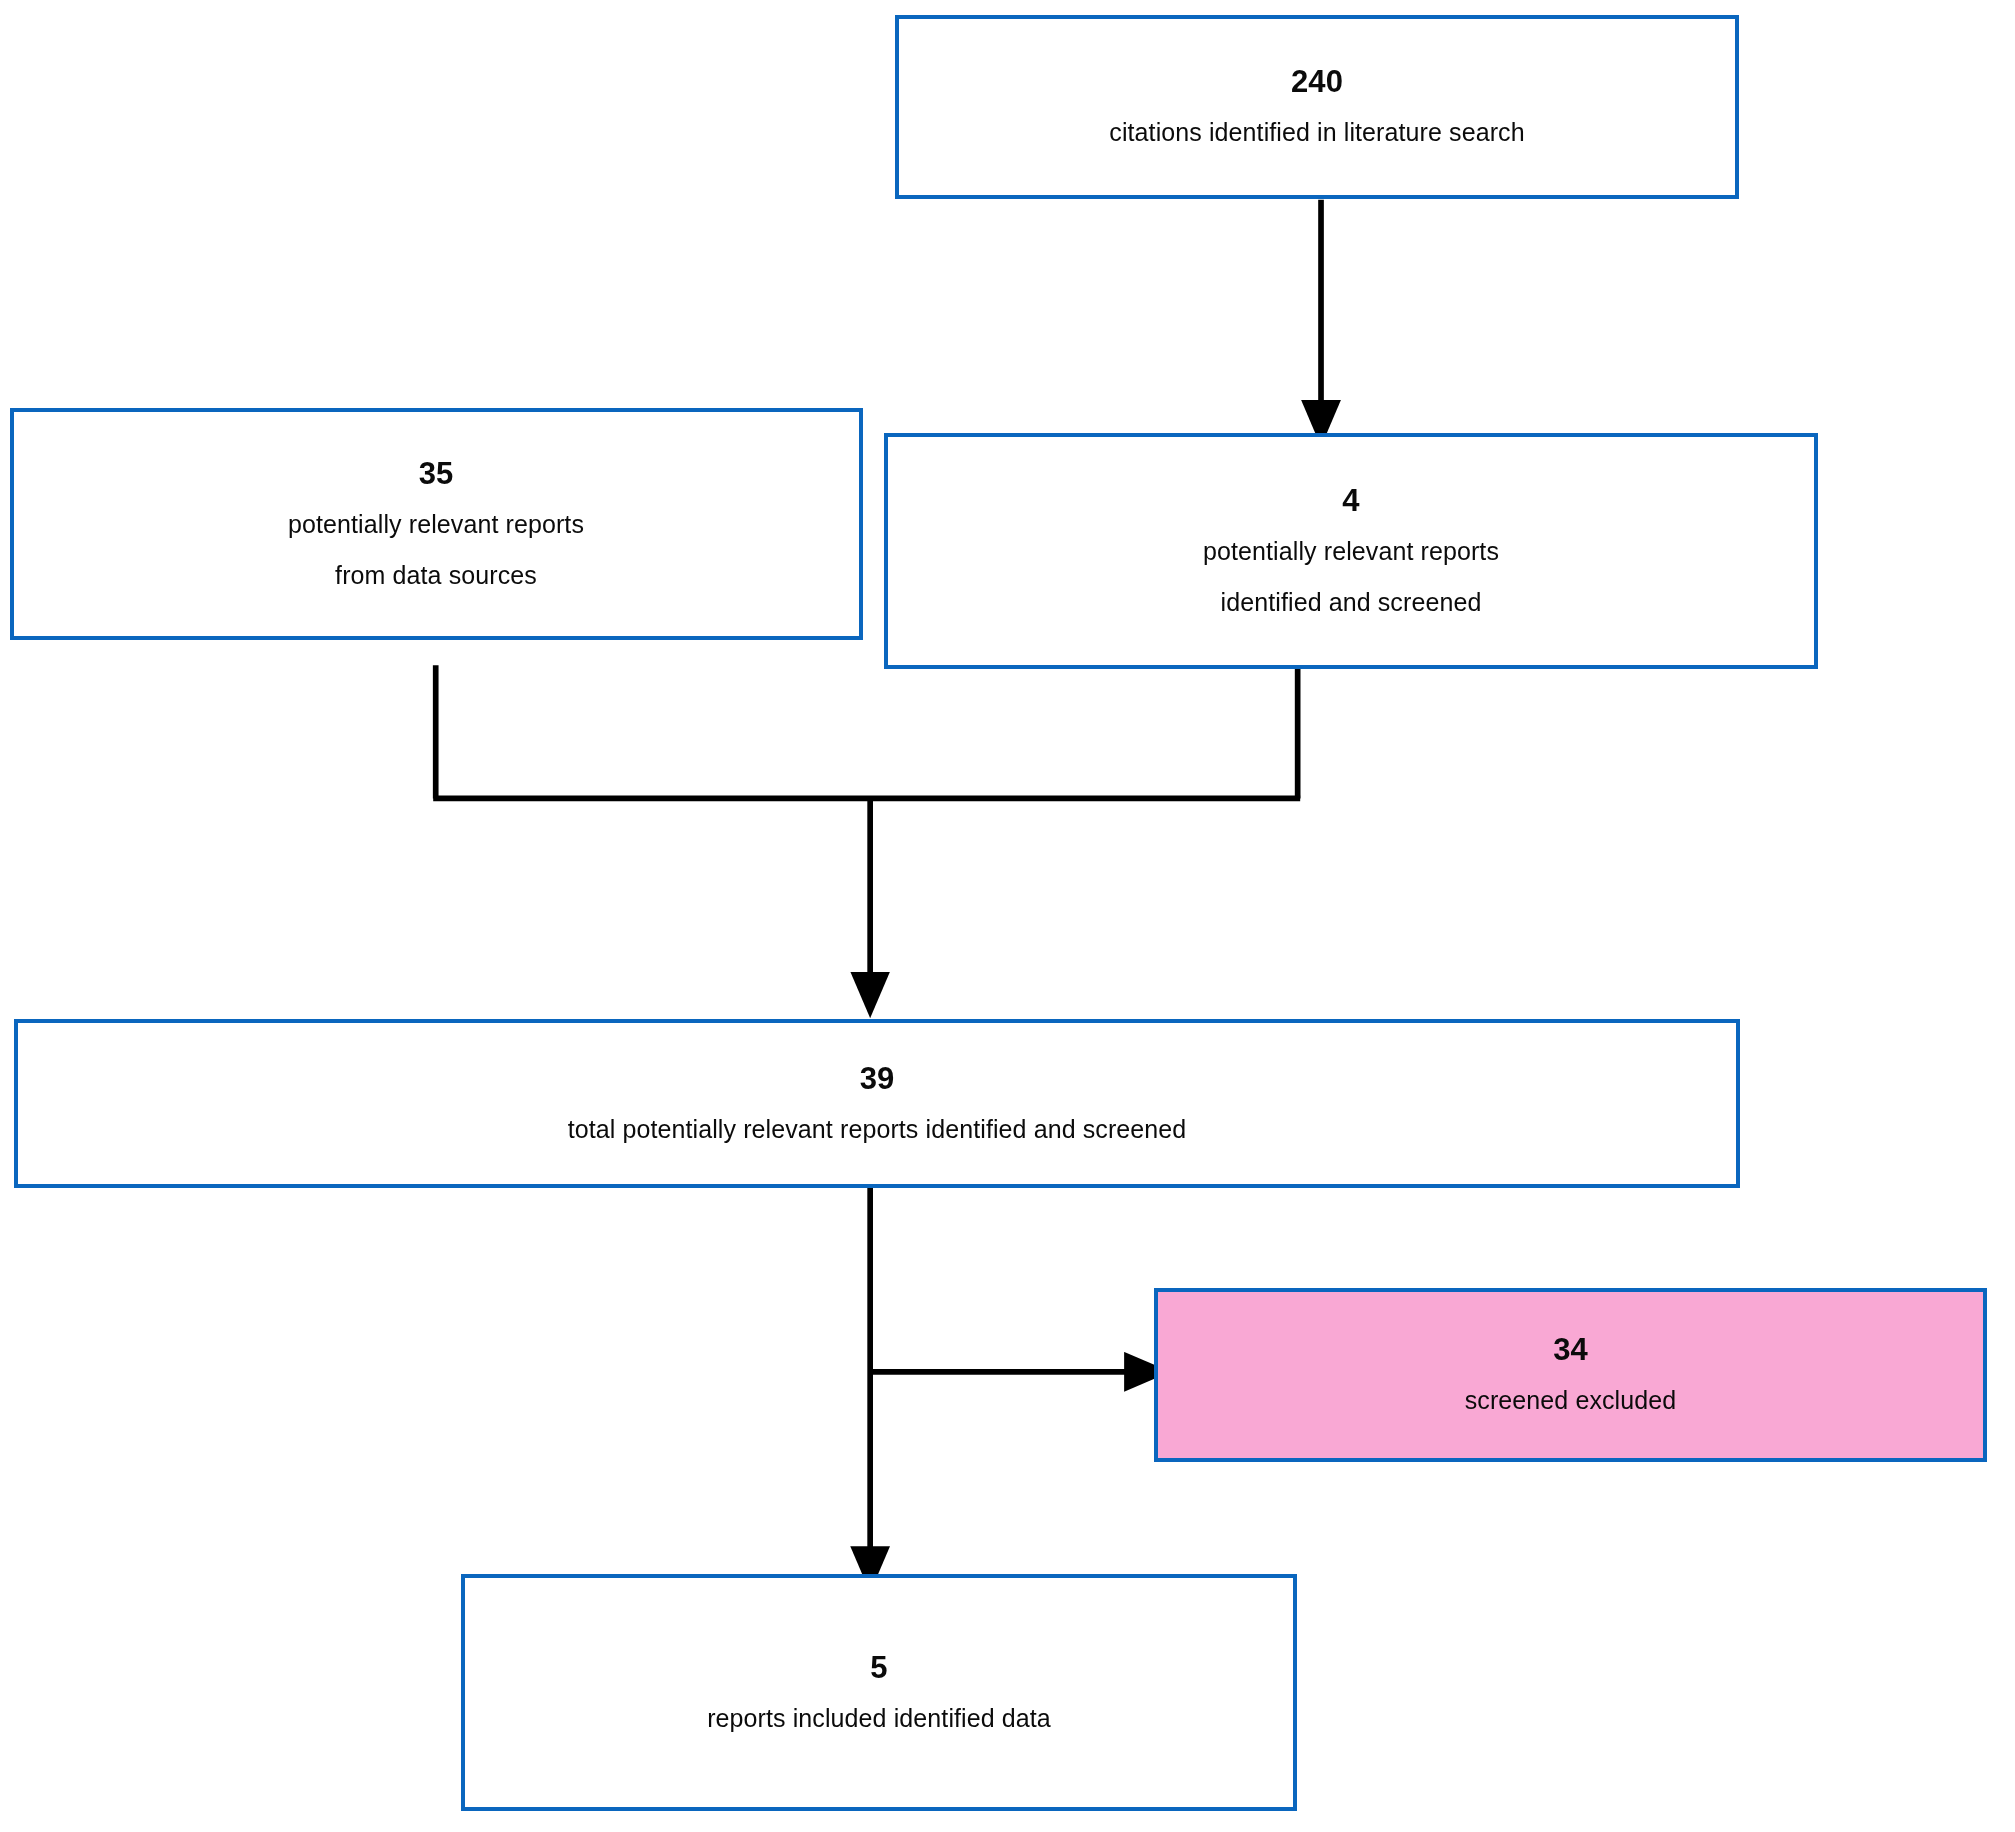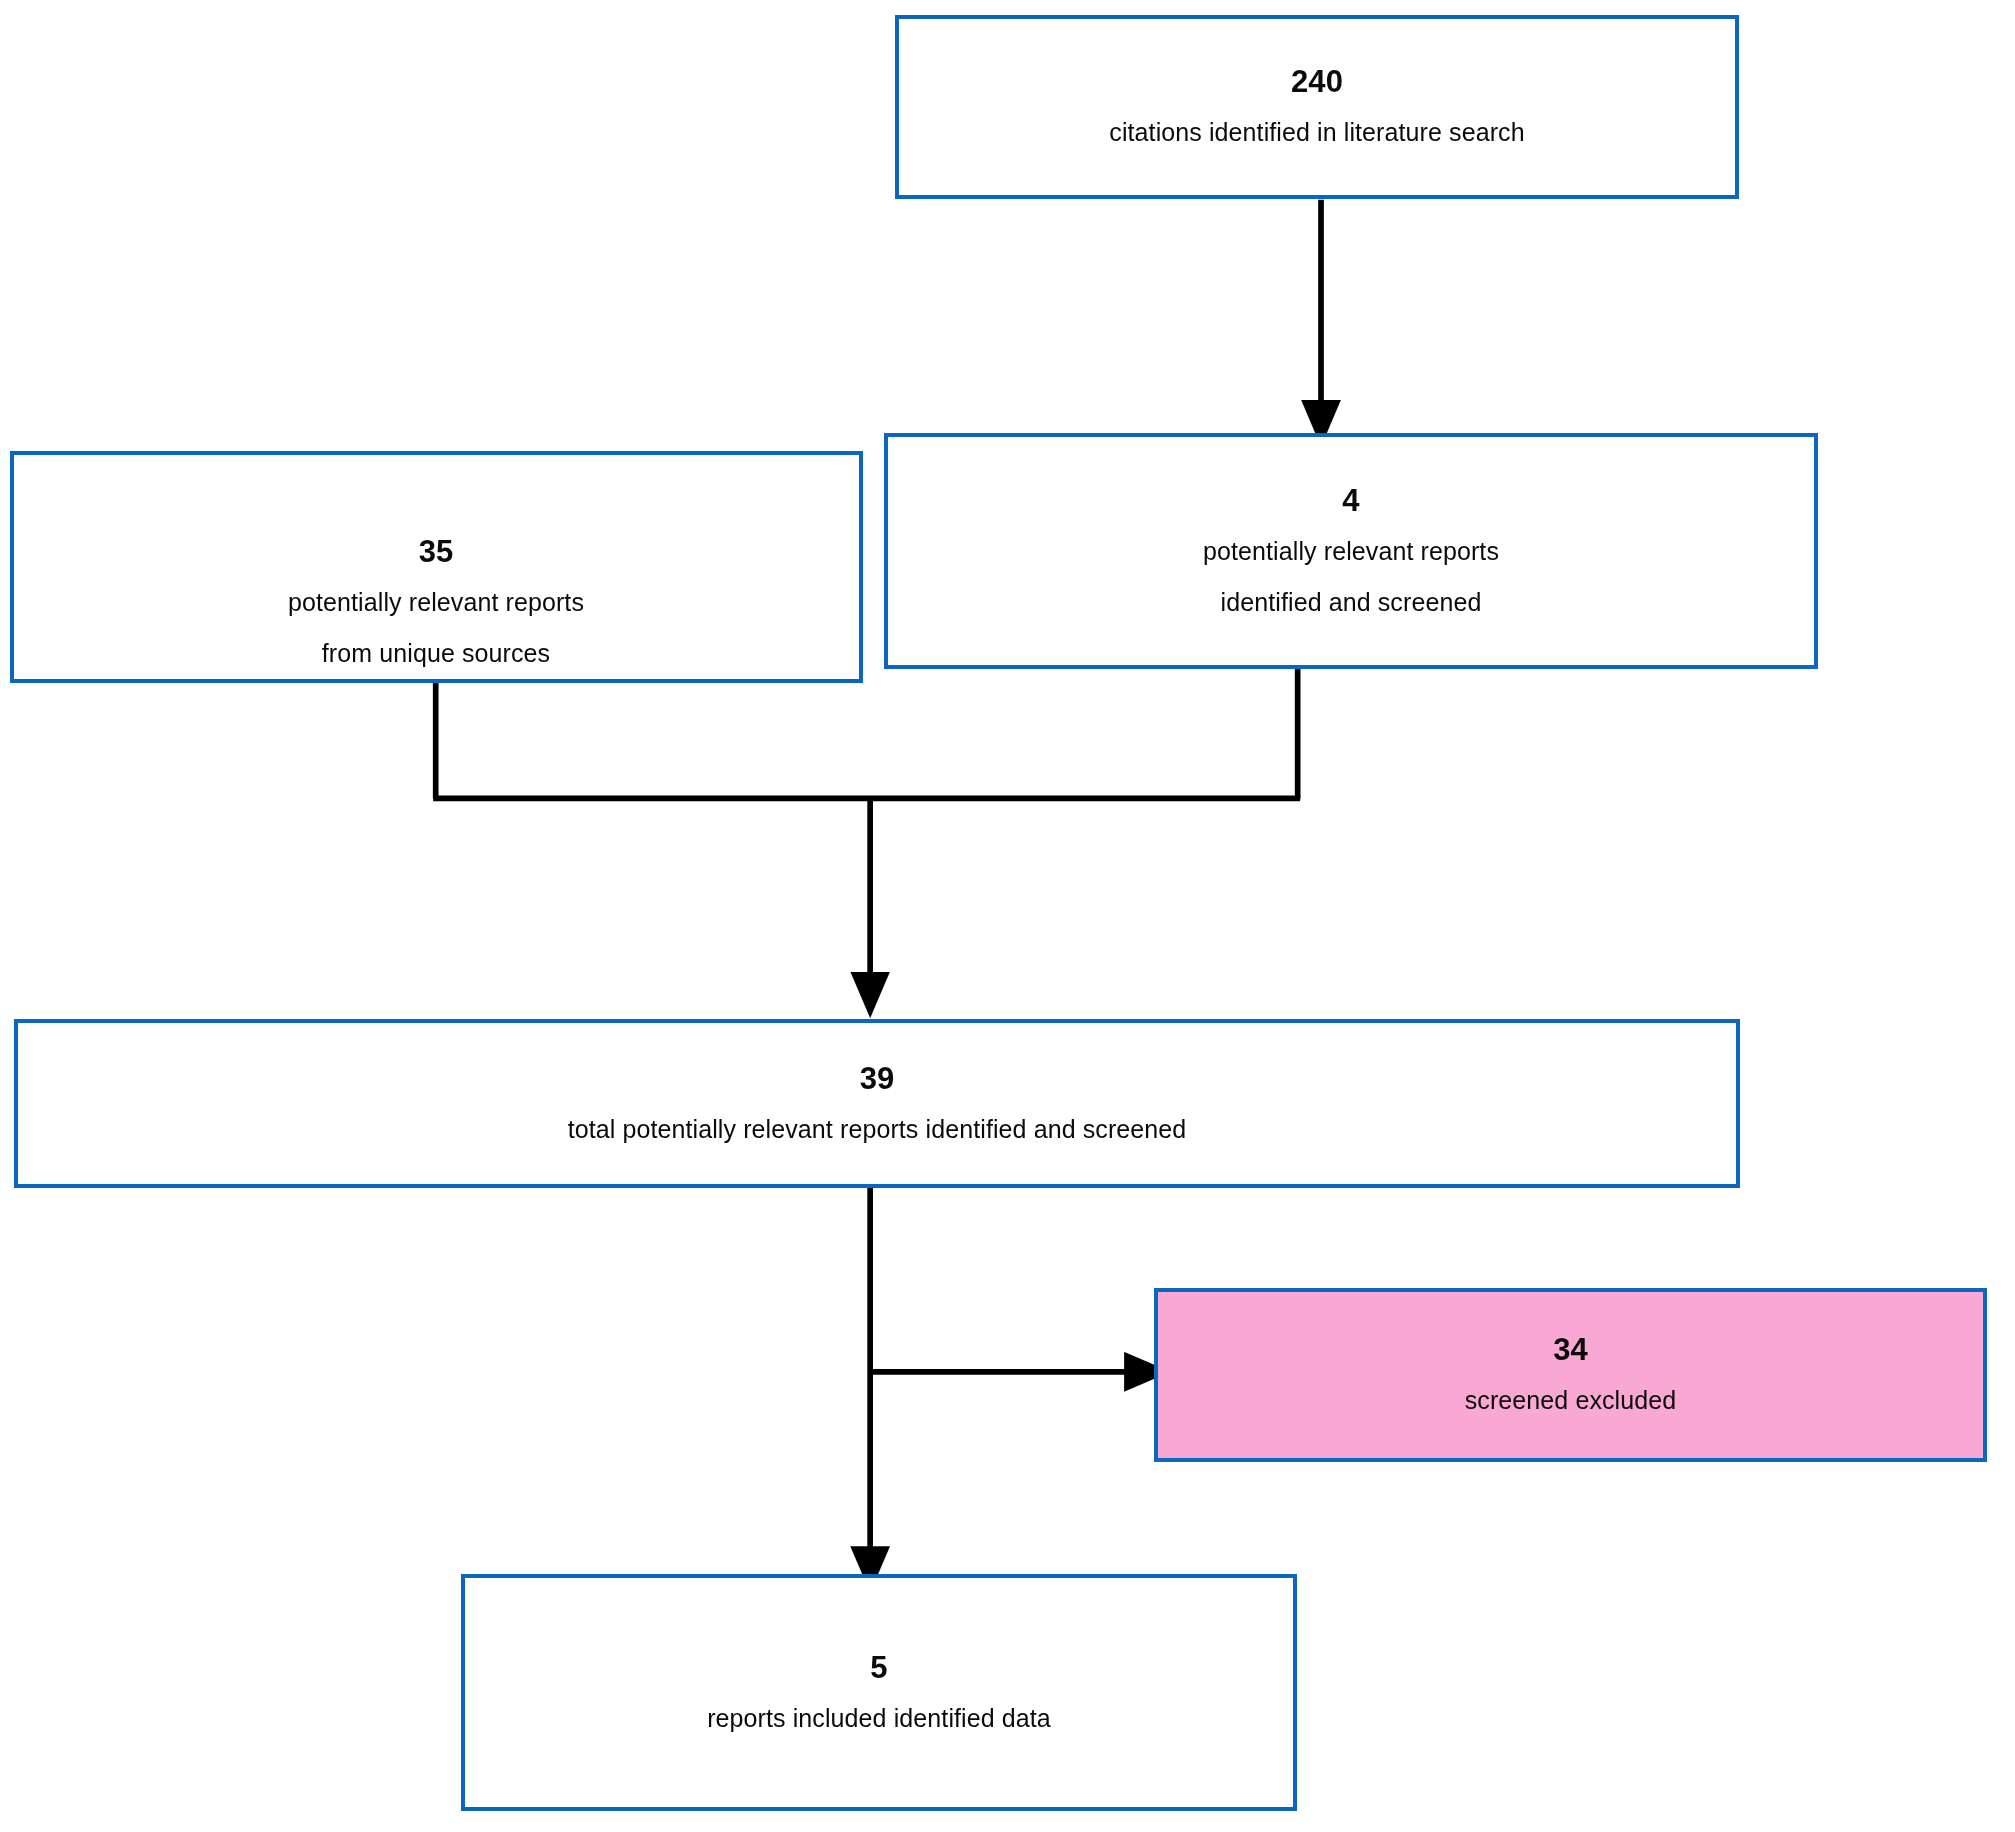--- a/index.html
+++ b/index.html
@@ -49,21 +49,21 @@
     white-space: nowrap;
     font-weight: 400;
   }
   .node-count {
     font-size: 31px;
     line-height: 51px;
     font-weight: bold;
   }
   
   #box-identified   { left: 895px; top: 15px;   width: 844px; height: 184px; }
-  #box-other-src    { left: 9.5px;   top: 451px;  width: 853px; height: 232px; justify-content: flex-end; }
+  #box-other-src    { left: 9.5px;   top: 408px;  width: 853px; height: 232px; }
   #box-screened     { left: 884px; top: 433px;  width: 934px; height: 236px; }
   #box-total        { left: 14px;   top: 1019px; width: 1726px; height: 169px; }
   #box-excluded     { left: 1154px; top: 1288px; width: 833px; height: 174px; }
   #box-included     { left: 461px;  top: 1574px; width: 836px; height: 237px; }
 </style>
 </head>
 <body>
 
 <div id="flow-root" style="background: rgb(255, 255, 255);">
 
@@ -104,21 +104,21 @@
   </svg>
 
   <div class="node-box" id="box-identified" style="border-color: rgb(10, 102, 190); background: rgb(255, 255, 255);">
     <span class="node-line node-count" style="color: rgb(11, 11, 11);">240</span>
     <span class="node-line" style="color: rgb(11, 11, 11);">citations identified in literature search</span>
   </div>
 
   <div class="node-box" id="box-other-src" style="border-color: rgb(10, 102, 190); background: rgb(255, 255, 255);">
     <span class="node-line node-count" style="color: rgb(11, 11, 11);">35</span>
     <span class="node-line" style="color: rgb(11, 11, 11);">potentially relevant reports</span>
-    <span class="node-line" style="color: rgb(11, 11, 11);">from unique sources</span>
+    <span class="node-line" style="color: rgb(11, 11, 11);">from data sources</span>
   </div>
 
   <div class="node-box" id="box-screened" style="border-color: rgb(10, 102, 190); background: rgb(255, 255, 255);">
     <span class="node-line node-count" style="color: rgb(11, 11, 11);">4</span>
     <span class="node-line" style="color: rgb(11, 11, 11);">potentially relevant reports</span>
     <span class="node-line" style="color: rgb(11, 11, 11);">identified and screened</span>
   </div>
 
   <div class="node-box" id="box-total" style="border-color: rgb(10, 102, 190); background: rgb(255, 255, 255);">
     <span class="node-line node-count" style="color: rgb(11, 11, 11);">39</span>

